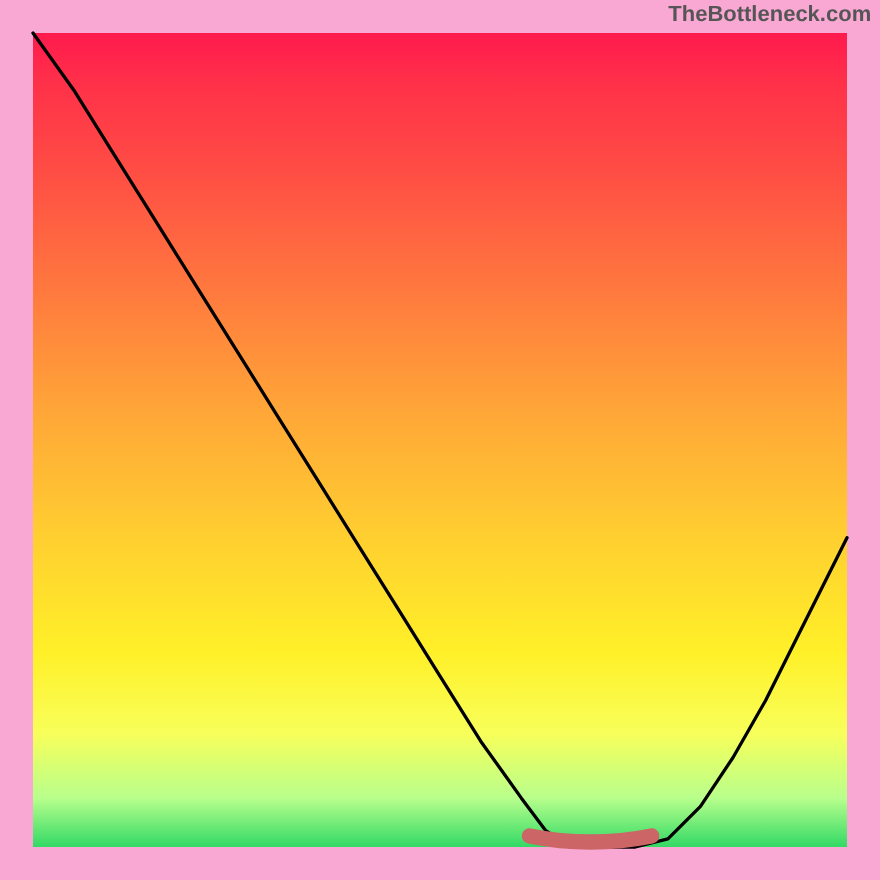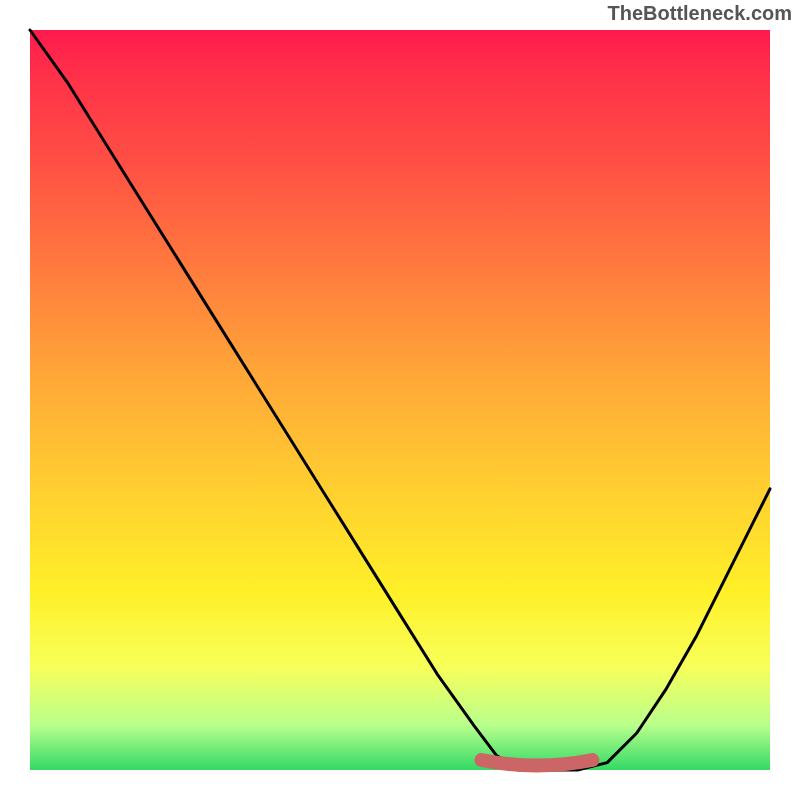--- a/index.html
+++ b/index.html
@@ -8,21 +8,21 @@
     background: #000;
     width: 800px;
     height: 800px;
     overflow: hidden;
     font-family: Arial, Helvetica, sans-serif;
   }
   .frame {
     position: relative;
     width: 800px;
     height: 800px;
-    background: #ffffff;
+    background: #f9a8d4;
   }
   .watermark {
     position: absolute;
     top: 2px;
     right: 8px;
     color: #555;
     font-size: 20px;
     font-weight: bold;
     font-family: Arial, sans-serif;
     z-index: 10;

